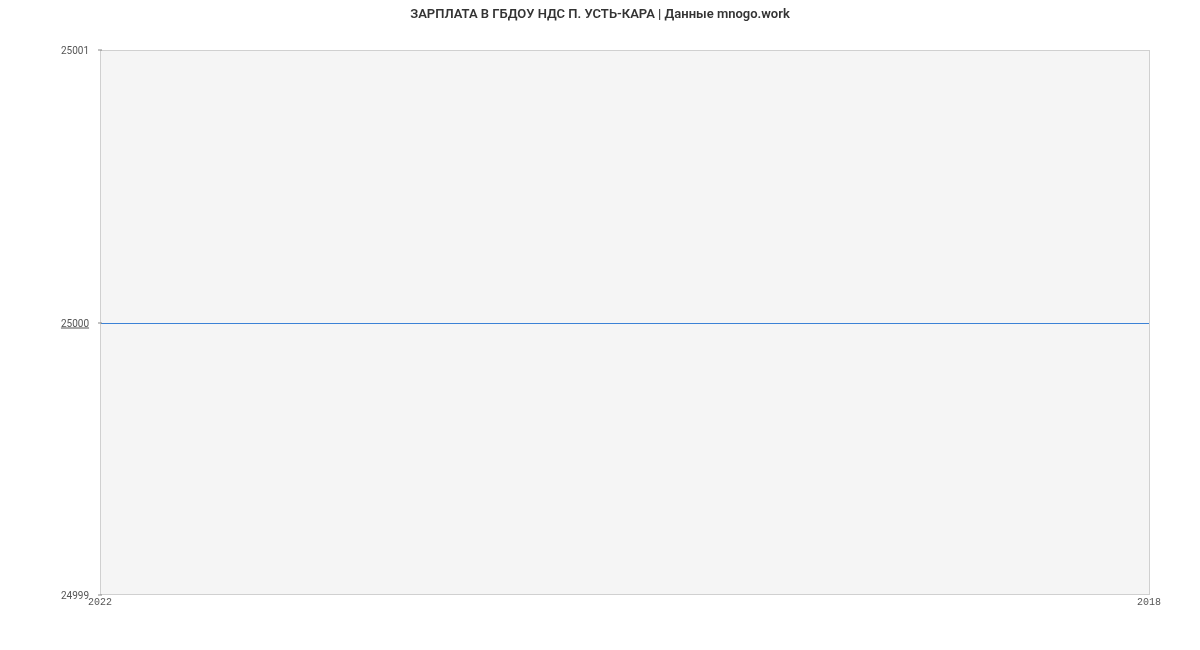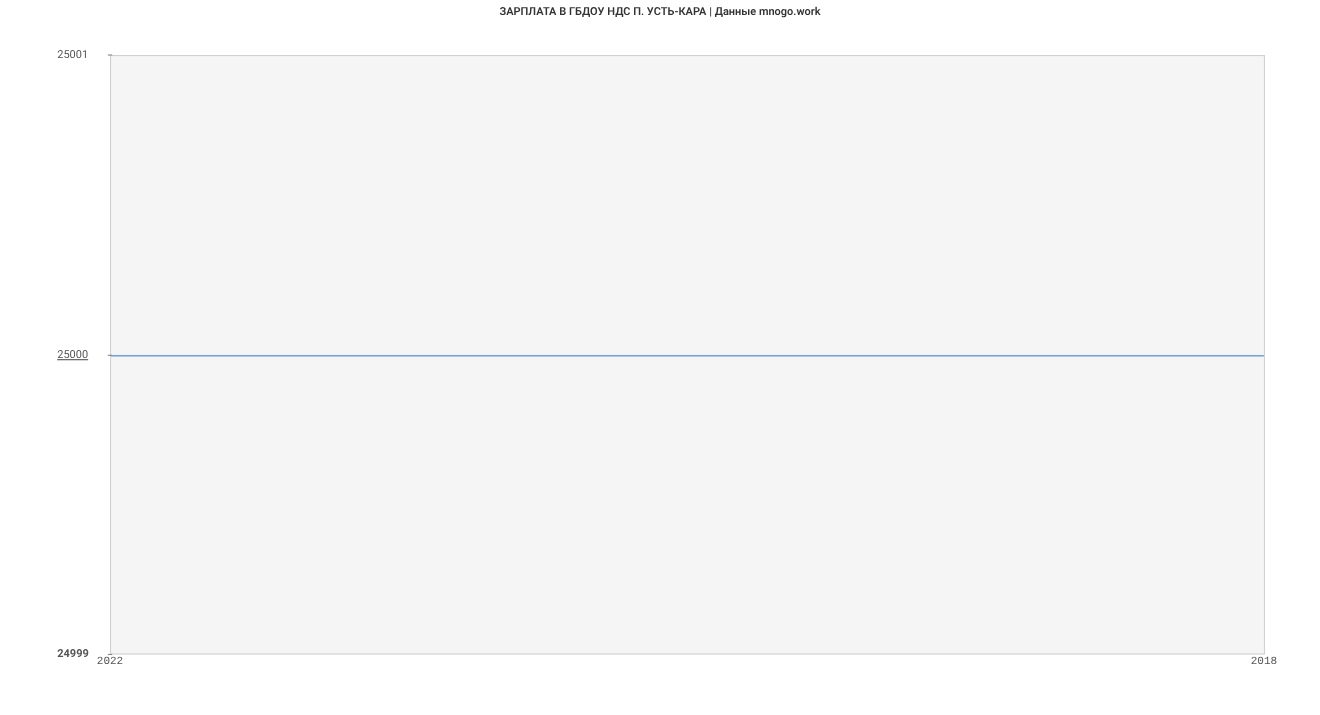--- a/index.html
+++ b/index.html
@@ -6,21 +6,21 @@
       margin: 0;
       padding: 0;
       font-family: -apple-system, BlinkMacSystemFont, "Segoe UI", Roboto, sans-serif;
       background: #ffffff;
       width: 1200px;
       height: 650px;
       position: relative;
     }
     .chart-title {
       text-align: center;
-      font-size: 10px;
+      font-size: 13px;
       font-weight: 600;
       color: #333;
       padding-top: 6px;
       padding-bottom: 4px;
     }
     .chart-container {
       position: absolute;
       left: 50px;
       right: 50px;
       top: 30px;
@@ -41,21 +41,21 @@
       right: 0;
       height: 0;
       border-top: 1.5px solid #3b82d6;
     }
     .y-tick {
       position: absolute;
       right: calc(100% - 48px);
       font-size: 10px;
       color: #555;
       transform: translateY(-50%);
-      text-align: left;
+      text-align: center;
       width: 46px;
     }
     .y-tick-line {
       position: absolute;
       left: 48px;
       width: 4px;
       height: 0;
       border-top: 1px solid #888;
       transform: translateY(-0.5px);
     }
@@ -79,19 +79,19 @@
   <div class="plot-area">
     <div class="data-line" style="top:50%;"></div>
   </div>
 
   <div class="y-tick" style="top:20px;">25001</div>
   <div class="y-tick-line" style="top:20px;"></div>
 
   <div class="y-tick" style="top:calc(50% );text-decoration:underline;">25000</div>
   <div class="y-tick-line" style="top:calc(50% );"></div>
 
-  <div class="y-tick" style="top:calc(100% - 20px);font-weight:bold;">24999</div>
+  <div class="y-tick" style="top:calc(100% - 20px);">24999</div>
   <div class="y-tick-line" style="top:calc(100% - 20px);"></div>
 
   <div class="x-tick" style="left:50px;">2022</div>
   <div class="x-tick" style="left:calc(100% - 1px);">2018</div>
 
 </div>
 
 </body></html>

